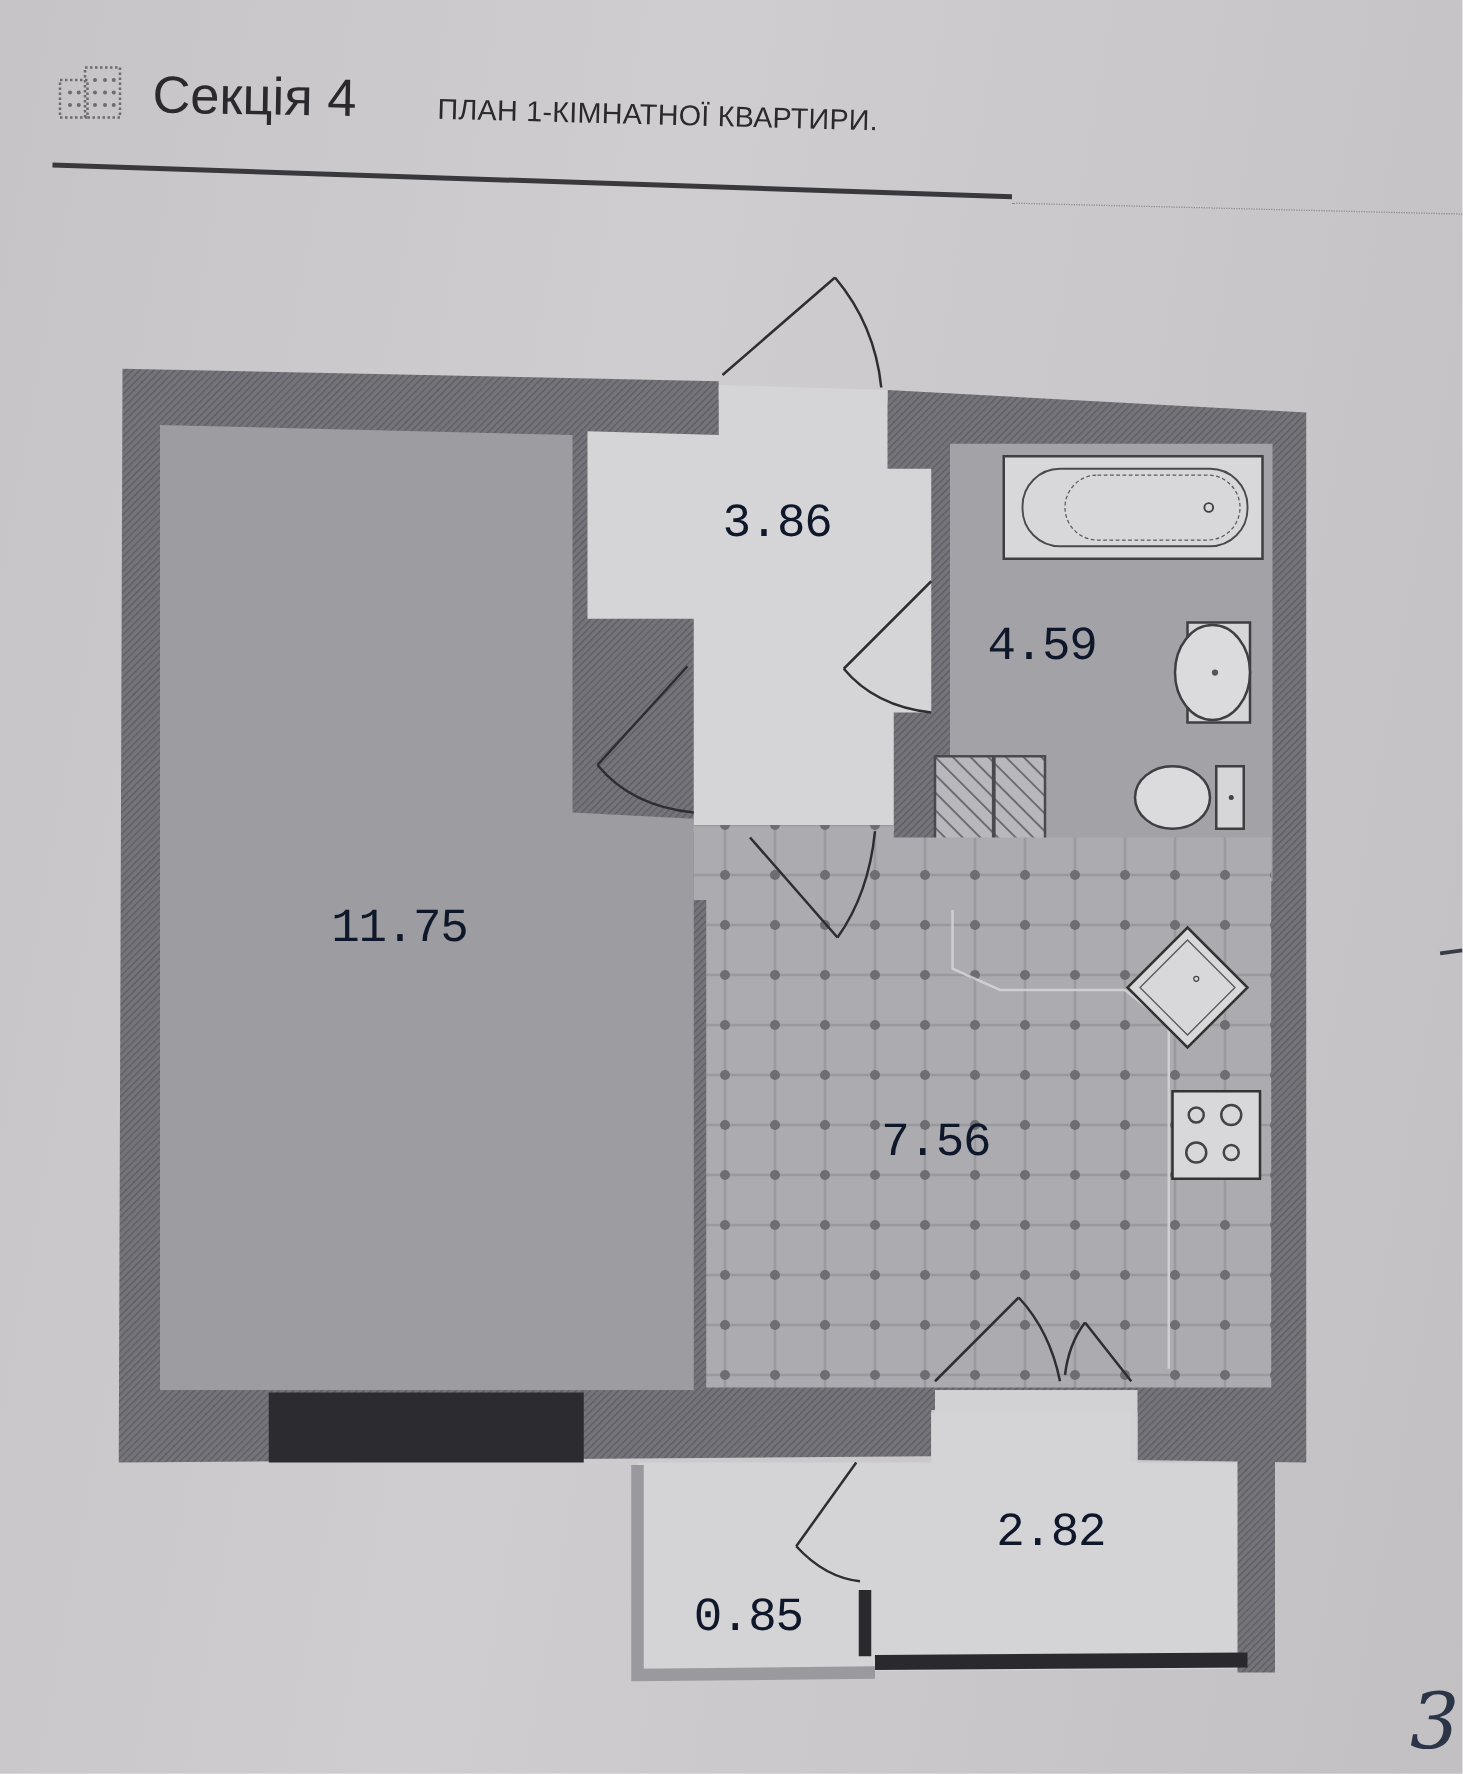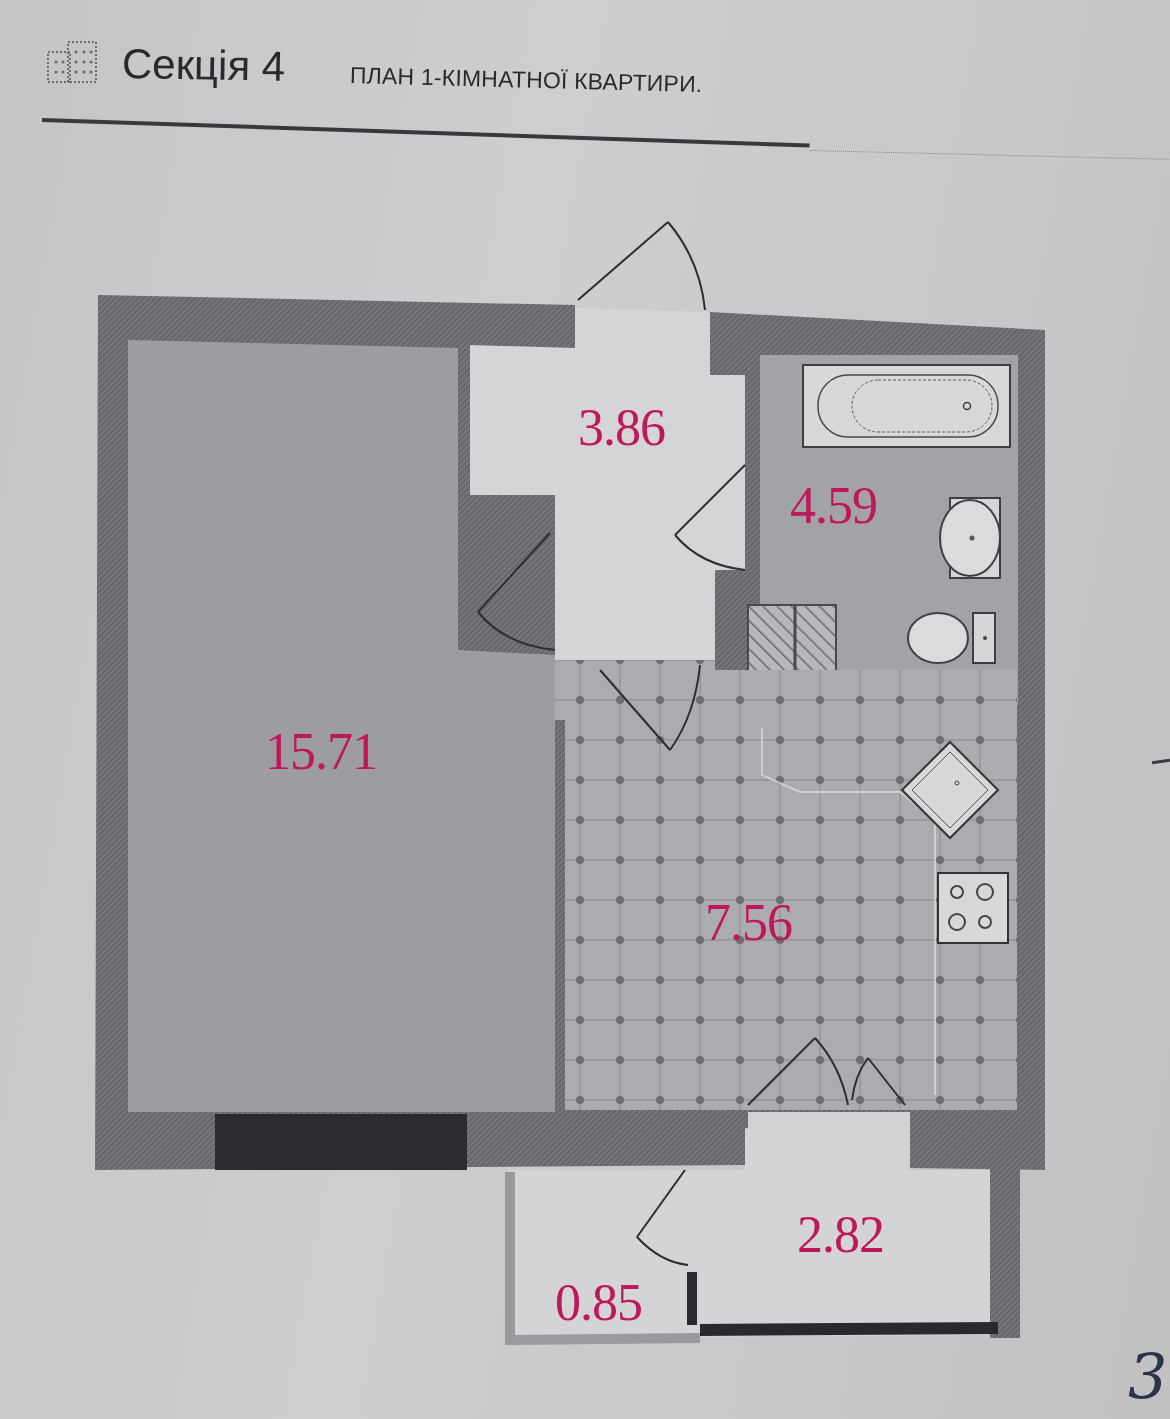--- a/index.html
+++ b/index.html
@@ -1,29 +1,29 @@
 <!DOCTYPE html>
 <html><head>
 <meta charset="utf-8">
 <style>
   html, body { margin:0; padding:0; }
   body {
     width:1170px; height:1419px; position:relative; overflow:hidden;
     background: linear-gradient(100deg, #c6c4c7 0%, #cfcdd0 40%, #c9c7ca 70%, #c2c0c3 100%);
     font-family: "DejaVu Sans", sans-serif;
   }
-  .header { position:absolute; left:0; top:0; width:1152px; height:170px; }
+  .header { position:absolute; left:0; top:12px; width:1152px; height:170px; }
   .logo { position:absolute; left:46px; top:40px; width:52px; height:44px; }
   .title { position:absolute; left:122px; top:40px; font-family:"Liberation Sans", sans-serif; font-size:42px; color:#2a2a2e; transform:rotate(1deg); transform-origin:left center; }
   .subtitle { position:absolute; left:350px; top:62px; font-family:"Liberation Sans", sans-serif; font-size:23px; color:#2a2a2e; letter-spacing:0.2px; transform:rotate(1.5deg); transform-origin:left center; }
   .rule { position:absolute; left:42px; top:118px; width:768px; height:4px; background:#39393d; transform:rotate(1.9deg); transform-origin:left center; }
   .rule-dotted { position:absolute; left:810px; top:150px; width:360px; border-top:1px dotted #8a8a8e; transform:rotate(1.4deg); transform-origin:left center; }
 
   .plan { position:absolute; left:0; top:0; width:1170px; height:1419px; }
-  .area-label { position:absolute; font-family:Liberation Serif, serif; font-size:52px; color:#be185d; letter-spacing:-1px; }
+  .area-label { position:absolute; font-family:Liberation Mono, monospace; font-size:38px; color:#0f172a; letter-spacing:-1px; }
   .page-number { position:absolute; left:1128px; top:1340px; font-family:"DejaVu Serif", serif; font-size:62px; color:#2c3448; font-style:italic; }
   .edge-mark { position:absolute; left:1152px; top:760px; width:18px; height:3px; background:#3a3a44; transform:rotate(-8deg); }
 </style>
 </head>
 <body>
 
 <div class="header">
   <svg class="logo" viewBox="0 0 52 44">
     <g fill="none" stroke="#6b6b70" stroke-width="2" stroke-dasharray="2 2">
       <rect x="2" y="12" width="22" height="30"></rect>
@@ -152,22 +152,22 @@
       <line x1="748" y1="1105" x2="815" y2="1038"></line>
       <path d="M815,1038 Q840,1065 848,1105"></path>
       <line x1="905" y1="1105" x2="868" y2="1058"></line>
       <path d="M868,1058 Q855,1075 852,1100"></path>
 
       <line x1="685" y1="1170" x2="637" y2="1237"></line>
       <path d="M637,1237 Q660,1262 688,1265"></path>
     </g>
   </svg>
 
-  <div class="area-label" style="left:265px;top:722px;">15.71</div>
+  <div class="area-label" style="left:265px;top:722px;">11.75</div>
   <div class="area-label" style="left:578px;top:398px;">3.86</div>
-  <div class="area-label" style="left:790px;top:476px;">4.59</div>
+  <div class="area-label" style="left:790px;top:496px;">4.59</div>
   <div class="area-label" style="left:705px;top:893px;">7.56</div>
   <div class="area-label" style="left:797px;top:1205px;">2.82</div>
   <div class="area-label" style="left:555px;top:1273px;">0.85</div>
 </div>
 
 <div class="edge-mark"></div>
 <div class="page-number">3</div>
 
 </body></html>

